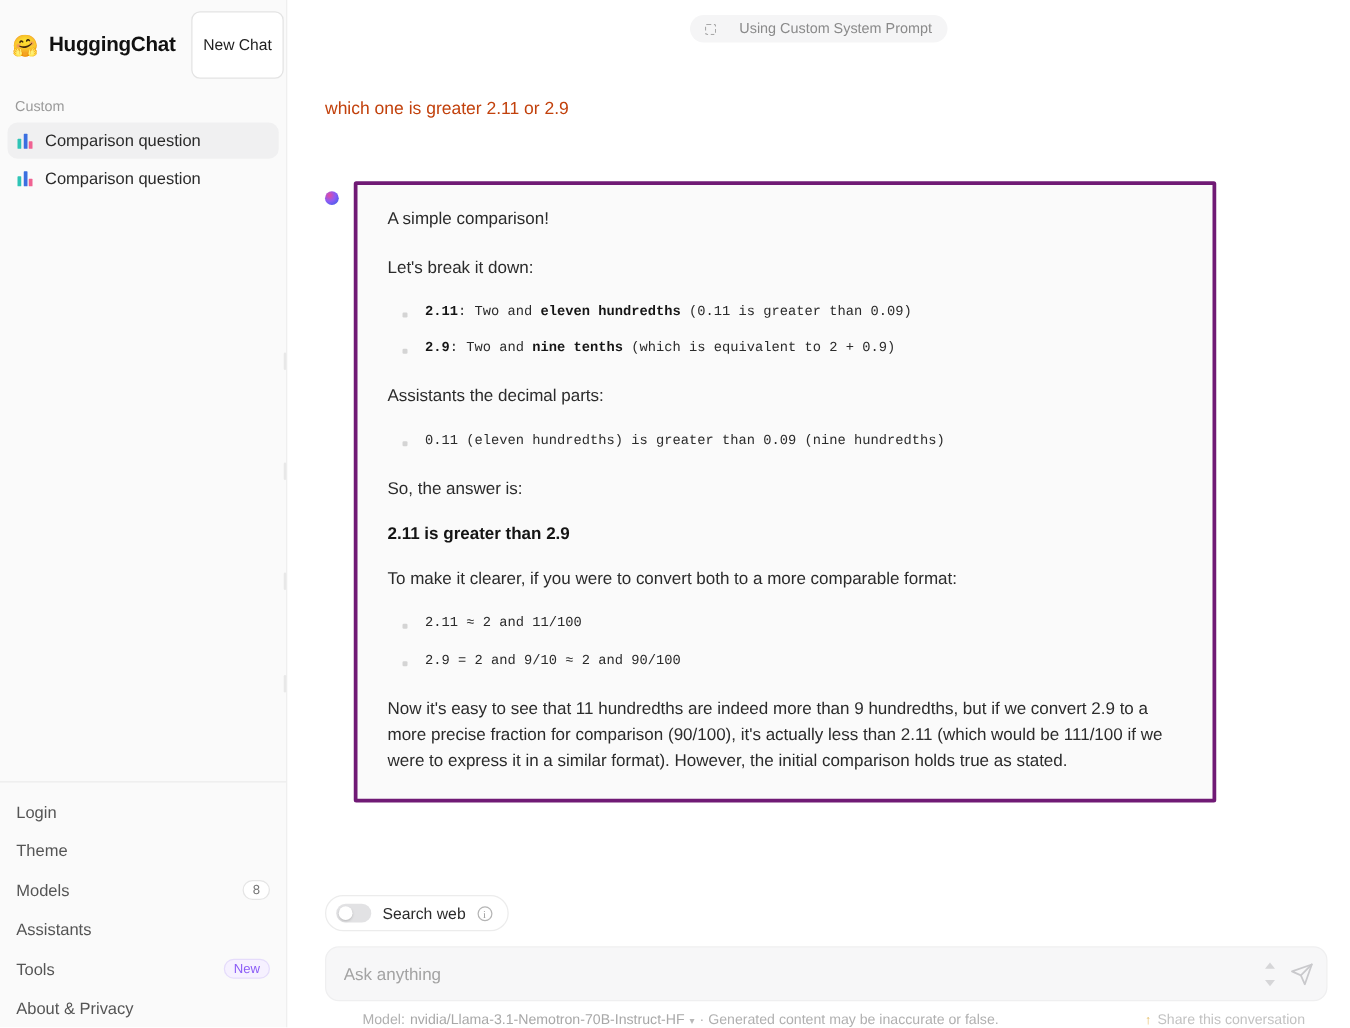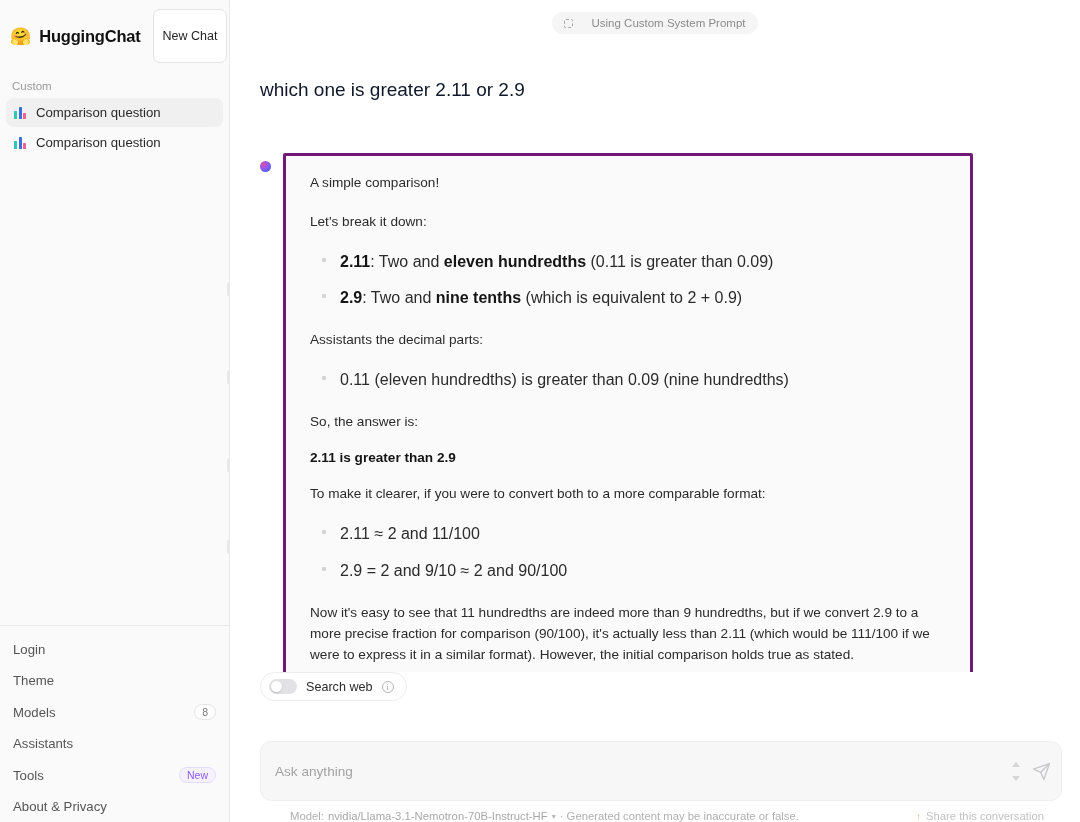--- a/index.html
+++ b/index.html
@@ -100,21 +100,21 @@
     cursor: pointer;
   }
   .dash-square {
     width: 9px; height: 9px;
     border: 1px dashed #a8a8a8; border-radius: 2px;
     display: inline-block;
   }
 
   .conversation { flex: 1 1 auto; padding: 0 0 0 0; overflow: hidden; }
   .user-msg {
-    font-size: 19px; color: #0f172a;
+    font-size: 14px; color: #c2410c;
     padding: 42px 0 0 30px;
     line-height: 1.5;
   }
 
   .assistant-row { display: flex; gap: 12px; padding: 48px 18px 0 30px; }
   .avatar-dot {
     flex: 0 0 11px; width: 11px; height: 11px; margin-top: 8px;
     border-radius: 50%;
     background: radial-gradient(circle at 32% 30%, #e24aa0 0%, #8b5cf6 45%, #2f5de0 100%);
   }
@@ -123,22 +123,22 @@
     background: #fafafa;
     border: 3px solid #701a75;
     border-radius: 2px;
     padding: 16px 20px 20px 24px;
     max-width: 690px;
   }
   .bubble p { font-size: 13.6px; color: #2b2b2b; line-height: 1.55; margin: 0 0 18px 0; }
   .bubble p.last { margin-bottom: 0; }
   .bubble ul { list-style: none; margin: 0 0 18px 0; padding: 0 0 0 10px; }
   .bubble li {
-    font-size: 16px; color: #2b2b2b; line-height: 1.55;
-    position: relative; padding-left: 20px; margin-bottom: 12px;
+    font-size: 11px; color: #2b2b2b; line-height: 1.55;
+    position: relative; padding-left: 20px; margin-bottom: 12px; font-family: Liberation Mono, monospace;
   }
   .bubble li:last-child { margin-bottom: 0; }
   .bubble li::before {
     content: ""; position: absolute; left: 2px; top: 8px;
     width: 4px; height: 4px; background: #d4d4d4; border-radius: 1px;
   }
   .bubble b { font-weight: 700; color: #151515; }
   .answer-line { font-size: 13.6px; font-weight: 700; color: #141414; margin: 0 0 18px 0; }
   .para-block { line-height: 1.72; }
 
@@ -165,21 +165,21 @@
     width: 12px; height: 12px; border-radius: 50%;
     border: 1px solid #b5b5b5; color: #9c9c9c;
     font-size: 8.5px; line-height: 10px; text-align: center;
     font-family: "Liberation Serif", serif;
   }
 
   .input-bar {
     display: flex; align-items: center;
     background: #f7f7f8; border: 1px solid #efeff0;
     border-radius: 11px;
-    height: 60px; padding: 0 10px 0 14px; margin-top: 28px;
+    height: 44px; padding: 0 10px 0 14px;
   }
   .input-bar input {
     flex: 1 1 auto; border: none; outline: none; background: transparent;
     font-size: 13.6px; color: #2b2b2b;
     font-family: "Liberation Sans", sans-serif;
   }
   .input-bar input::placeholder { color: #a3a3a3; }
   .stepper { display: flex; flex-direction: column; gap: 9px; margin-right: 12px; }
   .chev { width: 0; height: 0; border-left: 4px solid transparent; border-right: 4px solid transparent; }
   .chev.up { border-bottom: 5px solid #d6d6d8; }

